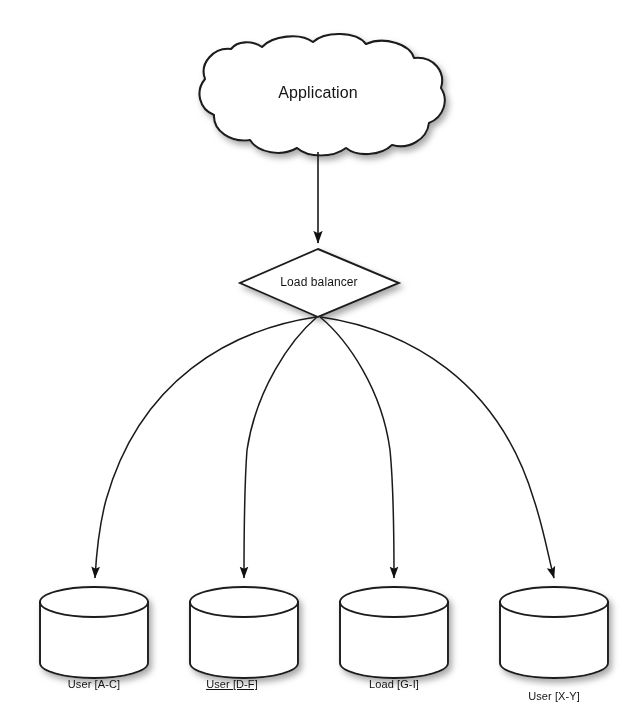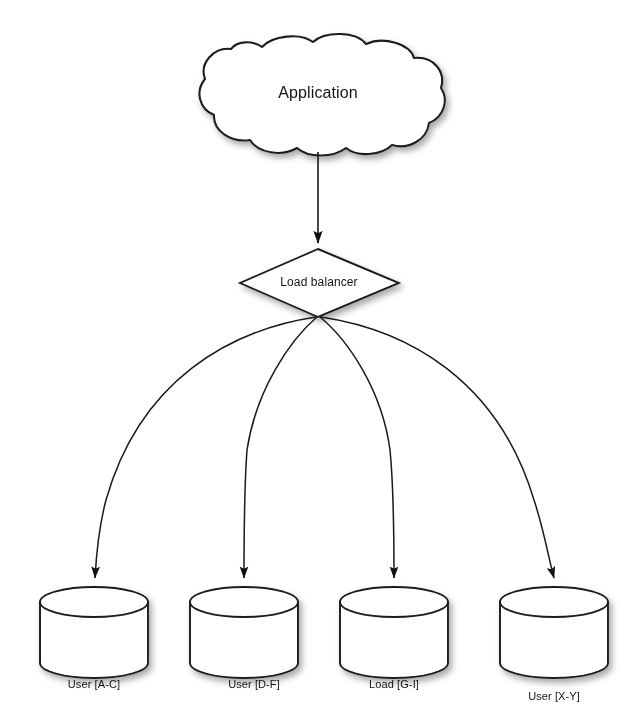--- a/index.html
+++ b/index.html
@@ -130,19 +130,19 @@
     </g>
   </svg>
 
   <div class="node-label" id="cloud-label" style="left:218px; top:84px; width:200px;">Application</div>
 
 
   <div class="node-label" id="diamond-label" style="left:238px; top:275px; width:162px;">Load balancer</div>
 
   <div class="node-label db-label" style="left:40px; top:632px; width:108px;">User [A-C]</div>
 
-  <div class="node-label db-label" style="left:200px; top:632px; width:108px;">User [D-F]</div>
+  <div class="node-label db-label" style="left:178px; top:632px; width:108px;text-decoration:underline;">User [D-F]</div>
 
   <div class="node-label db-label" style="left:340px; top:632px; width:108px;">Load [G-I]</div>
 
   <div class="node-label db-label" style="left:500px; top:644px; width:108px;">User [X-Y]</div>
 
 </div>
 
 </body></html>

